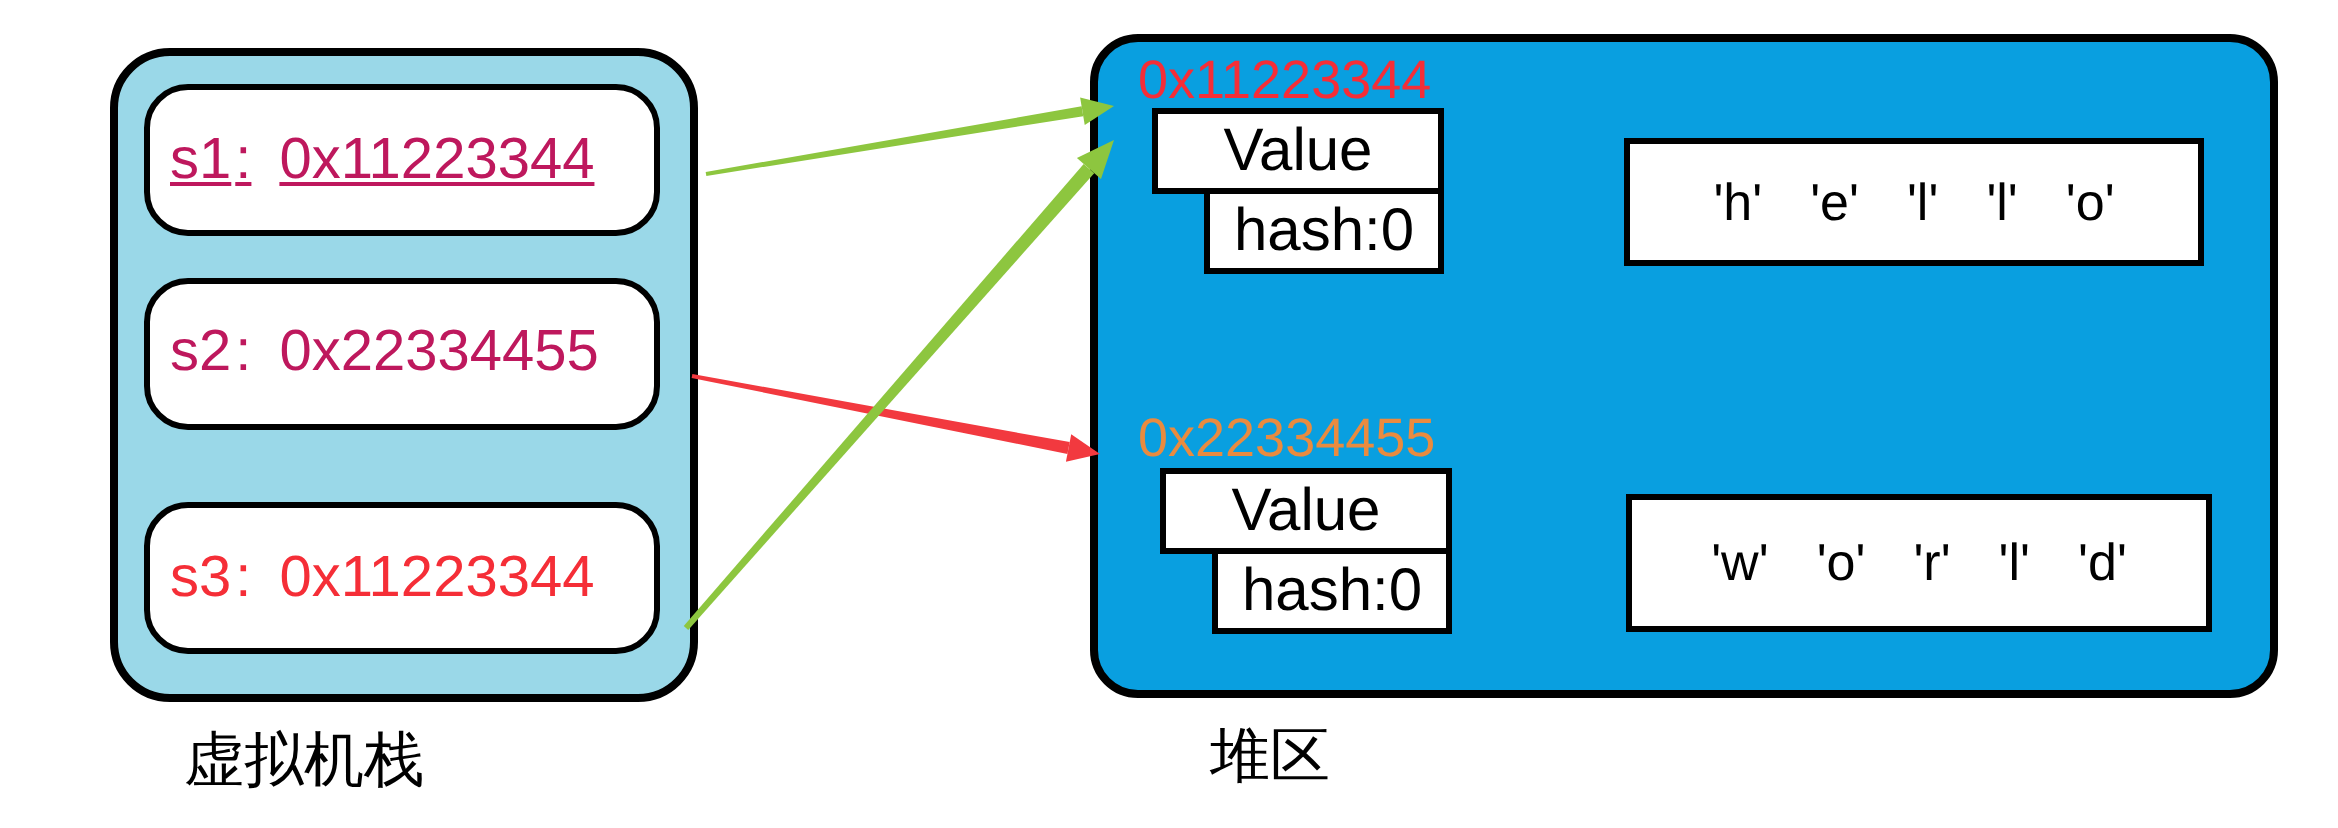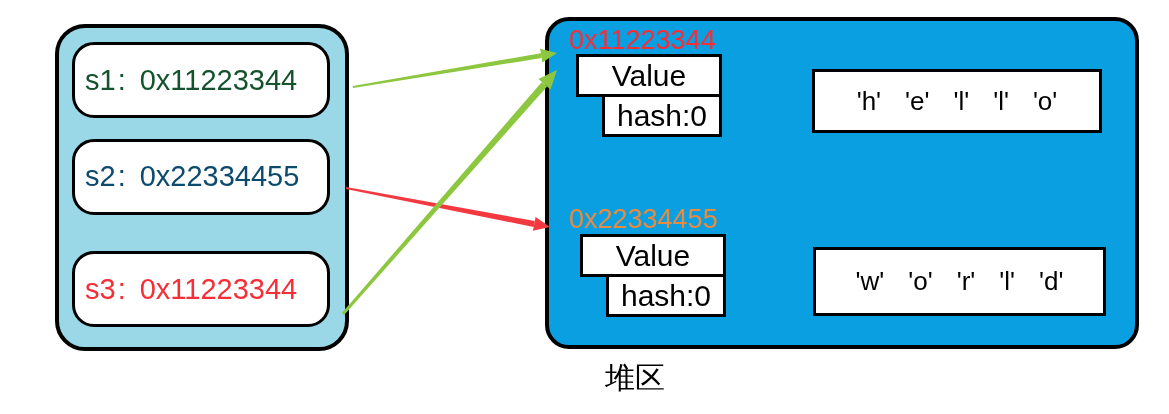--- a/index.html
+++ b/index.html
@@ -58,36 +58,37 @@
     position: absolute; left: 0; top: 0; width: 1169px; height: 414px;
     pointer-events: none;
   }
 </style>
 </head>
 <body>
 
 <div class="canvas">
 
   <div class="stack-panel">
-    <div class="stack-frame" style="color: #14532d;">
+    <div class="stack-frame" style="color: #be185d; text-decoration: underline;">
       <span>s1</span>
         <span class="frame-colon">:</span>
         <span>0x11223344</span>
     </div>
-    <div class="stack-frame" style="color: #0c4a6e;">
+    <div class="stack-frame" style="color: #be185d;">
       <span>s2</span>
         <span class="frame-colon">:</span>
         <span>0x22334455</span>
     </div>
     <div class="stack-frame" style="color: rgb(245, 46, 55); margin-top: 16px;">
       <span>s3</span>
         <span class="frame-colon">:</span>
         <span>0x11223344</span>
     </div>
   </div>
+  <div class="panel-label stack-label">虚拟机栈</div>
 
   <div class="heap-panel">
 
     <div class="heap-addr addr-1" style="color: rgb(245, 46, 55);">0x11223344</div>
     <div class="obj-table table-1">
       <div class="obj-row">Value</div>
       <div class="obj-row">hash:0</div>
     </div>
     <div class="char-box char-box-1">
         <span class="char-cell">'h'</span>

